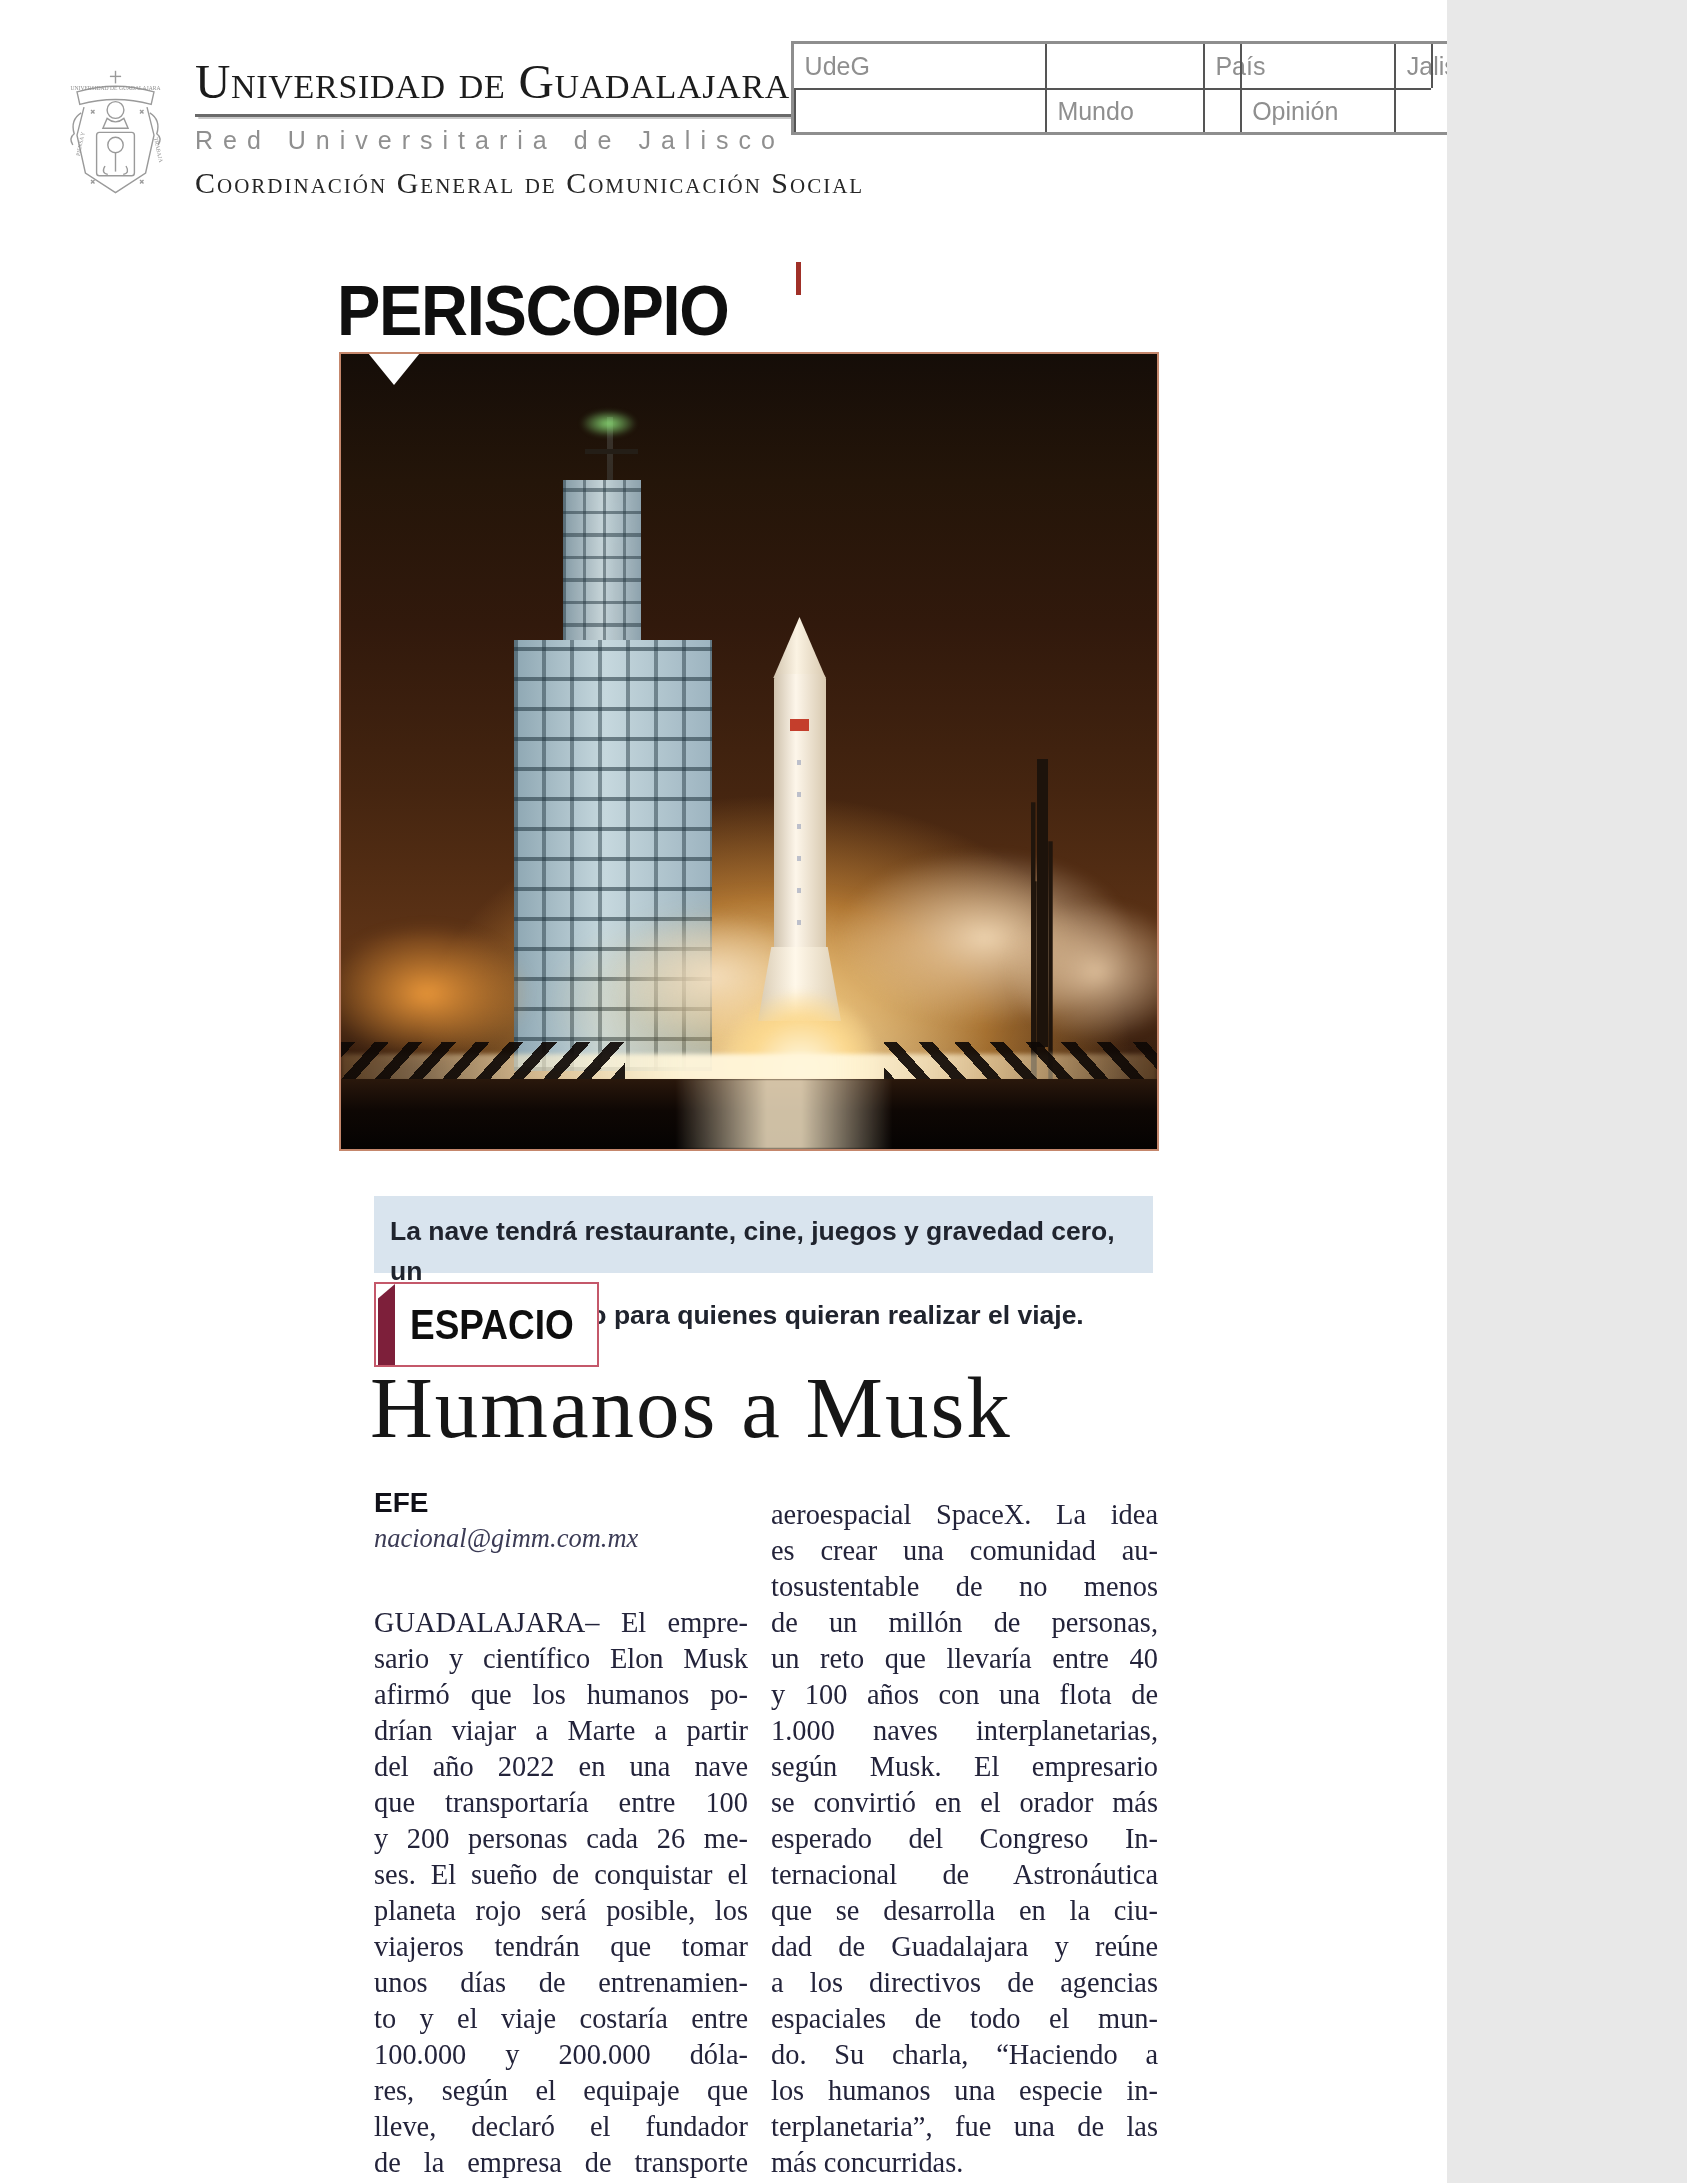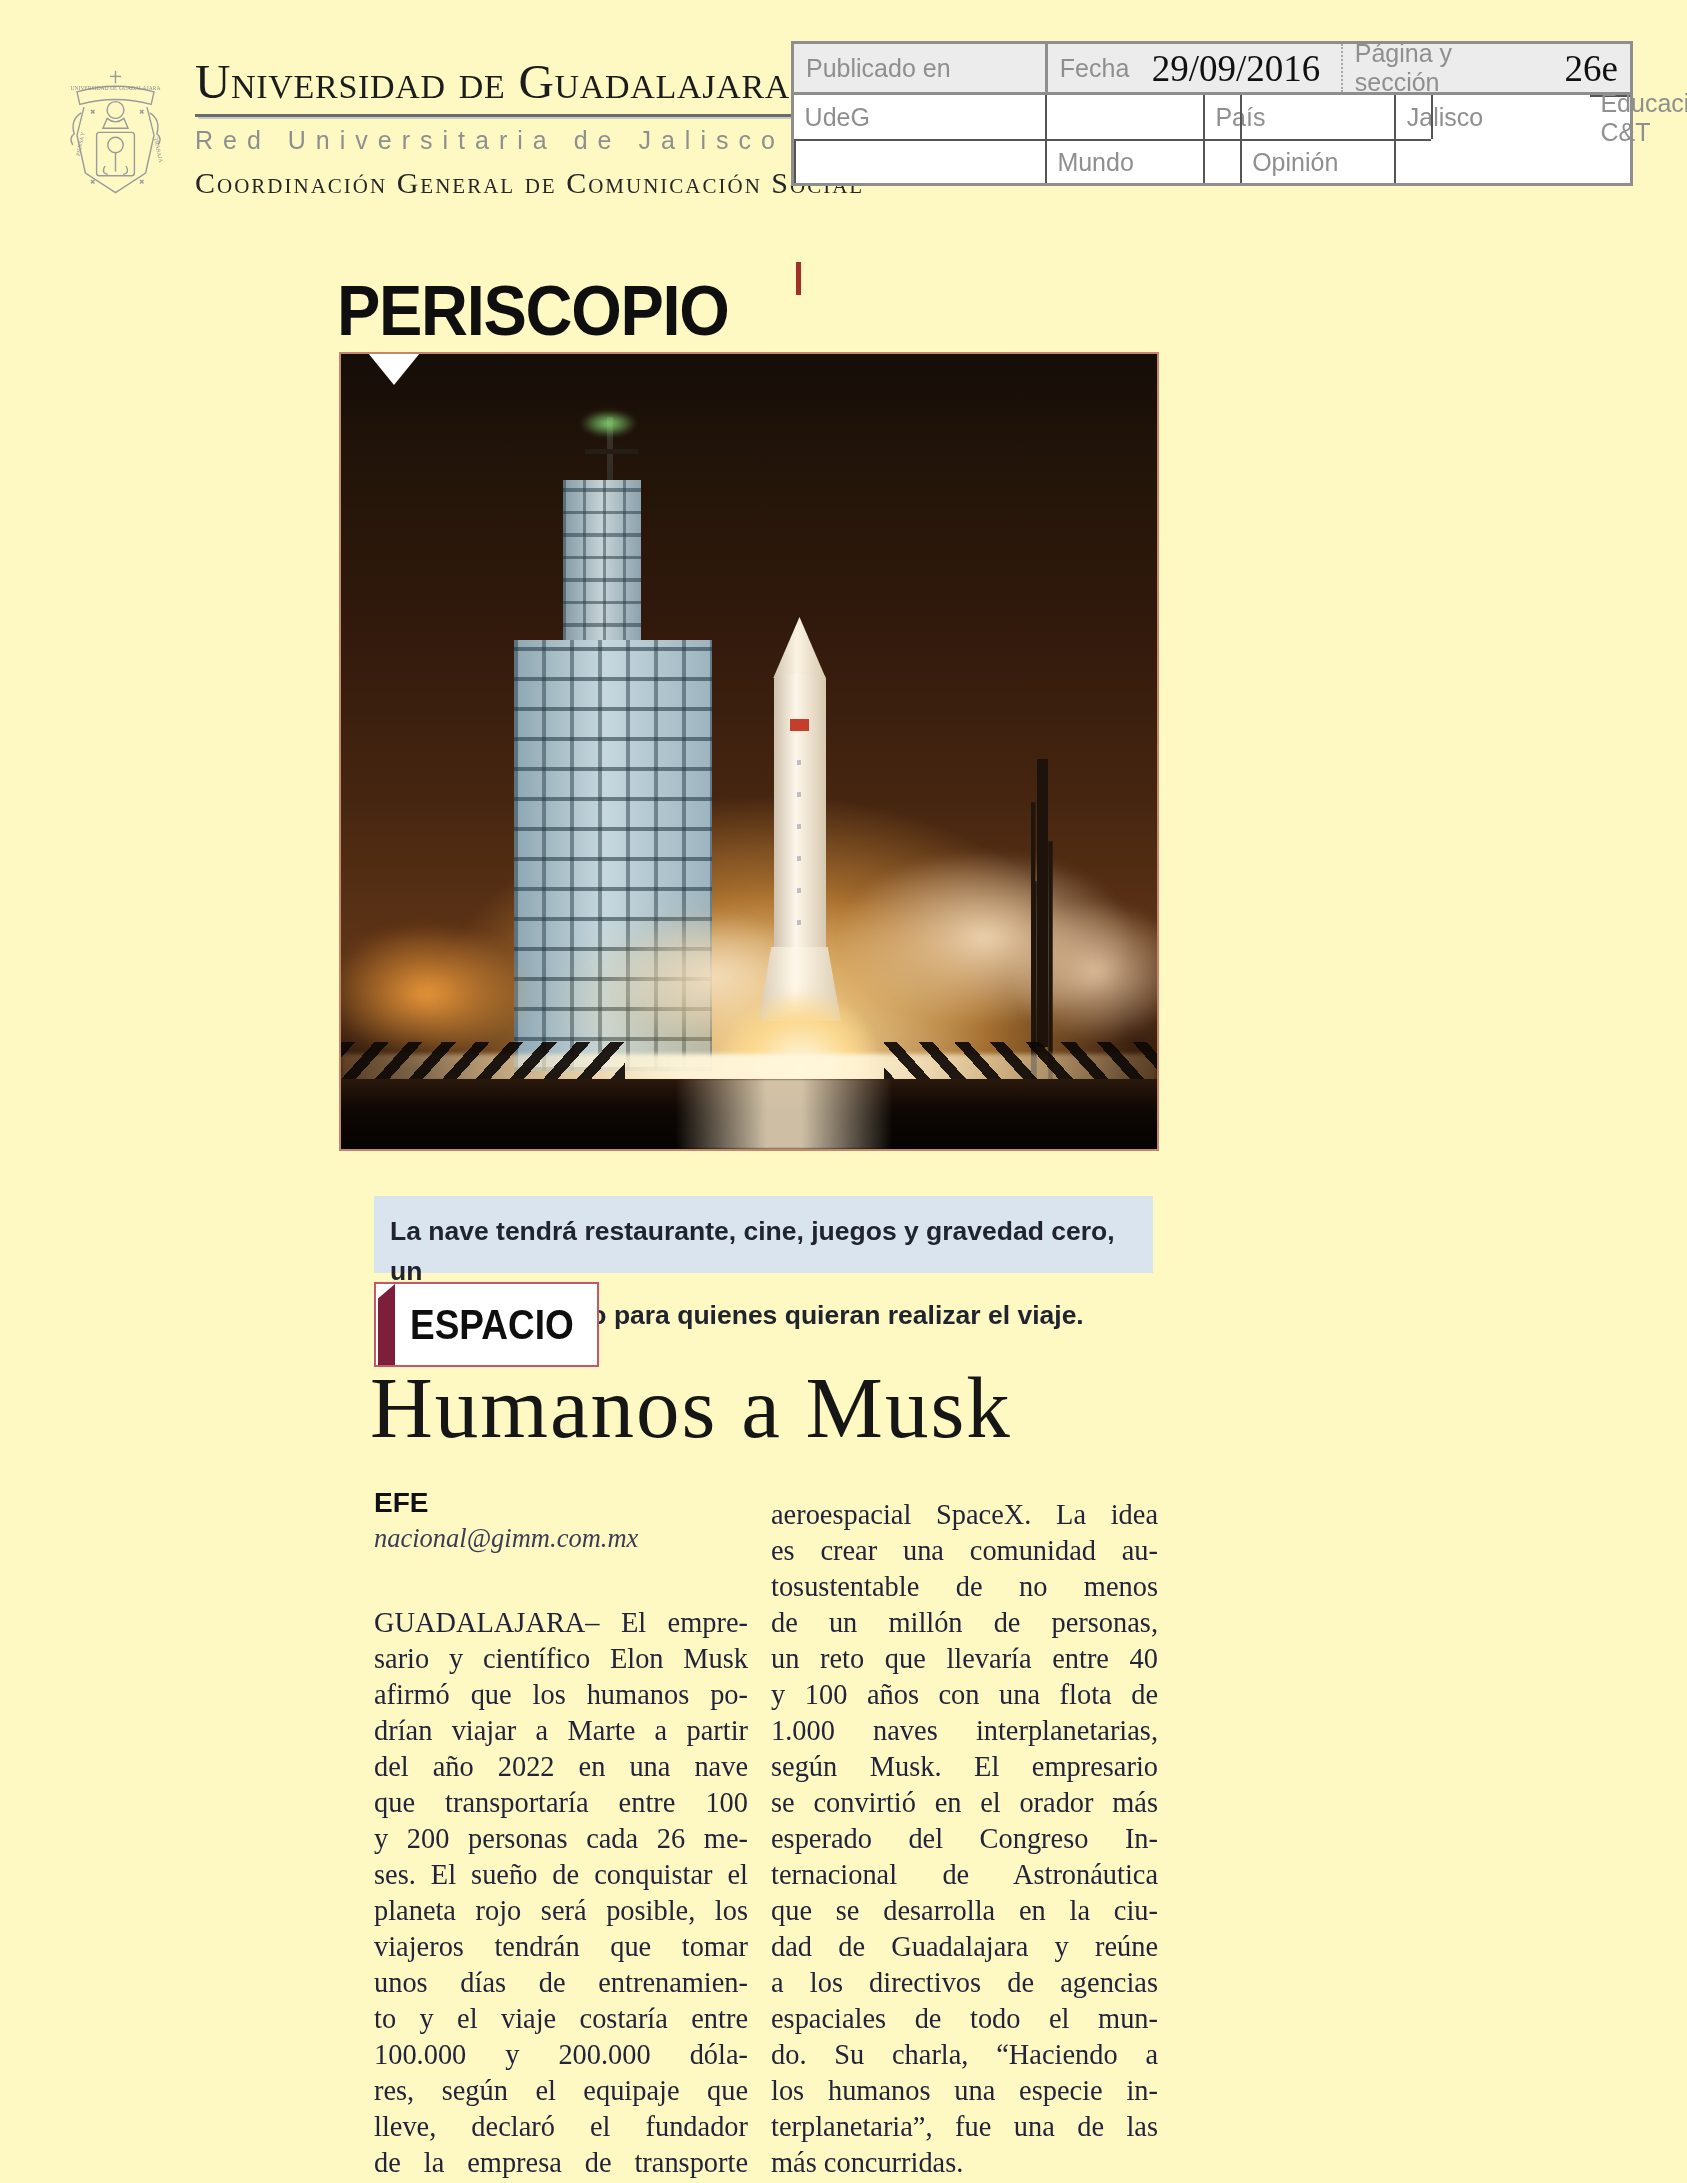--- a/index.html
+++ b/index.html
@@ -1,16 +1,16 @@
 <!DOCTYPE html>
 <html style="font-size:10.6px"><head>
 <meta charset="utf-8">
 <style>
   html,body{margin:0;padding:0;background:#e8e8e8;}
-  .page{position:relative;width:1687px;height:2183px;background:#fef9c3;overflow:hidden;
+  .page{position:relative;width:1447px;height:2183px;background:#ffffff;overflow:hidden;
         font-family:"Liberation Sans","DejaVu Sans",sans-serif;}
 
   
   .letterhead{position:absolute;left:56px;top:53px;display:flex;align-items:flex-start;}
   .crest{width:119px;height:149px;flex:0 0 auto;margin-top:6.6px;}
   .lh-text{margin-left:20px;width:629px;}
   .uni-title{font-family:"Liberation Serif","DejaVu Serif",serif;font-variant:small-caps;
              font-size:49px;color:#1c1c1c;letter-spacing:0.7px;white-space:nowrap;
              border-bottom:3.3px solid #6a6a6a;box-shadow:0 5.3px 0 -3.3px #c9c9c9;padding-bottom:4px;}
   .uni-sub{margin-top:9.3px;font-size:25px;color:#8f8f8f;letter-spacing:0.40em;white-space:nowrap;}
@@ -153,31 +153,20 @@
       <path d="M50 60 l5 5 m0 -5 l-5 5 M120 60 l5 5 m0 -5 l-5 5 M50 160 l5 5 m0 -5 l-5 5 M120 160 l5 5 m0 -5 l-5 5"></path>
     </svg>
     <div class="lh-text">
       <div class="uni-title">Universidad de Guadalajara</div>
       <div class="uni-sub">Red Universitaria de Jalisco</div>
       <div class="uni-dept">Coordinación General de Comunicación Social</div>
     </div>
   </div>
 
   <div class="clip-table">
-    <div class="tbl-header">
-      <div class="hcell">Publicado en</div>
-      <div class="hcell c2">
-        <span>Fecha</span>
-        <span class="hval">29/09/2016</span>
-      </div>
-      <div class="hcell c3">
-        <span>Página y sección</span>
-        <span class="hval">26e</span>
-      </div>
-    </div>
     <div class="tbl-body">
       <div class="cell lab first">UdeG</div>
       <div class="cell box"></div>
       <div class="cell lab">País</div>
       <div class="cell box"></div>
       <div class="cell lab">Jalisco</div>
       <div class="cell box"></div>
       <div class="cell lab first r2">Educación C&amp;T</div>
       <div class="cell box r2"></div>
       <div class="cell lab r2">Mundo</div>

